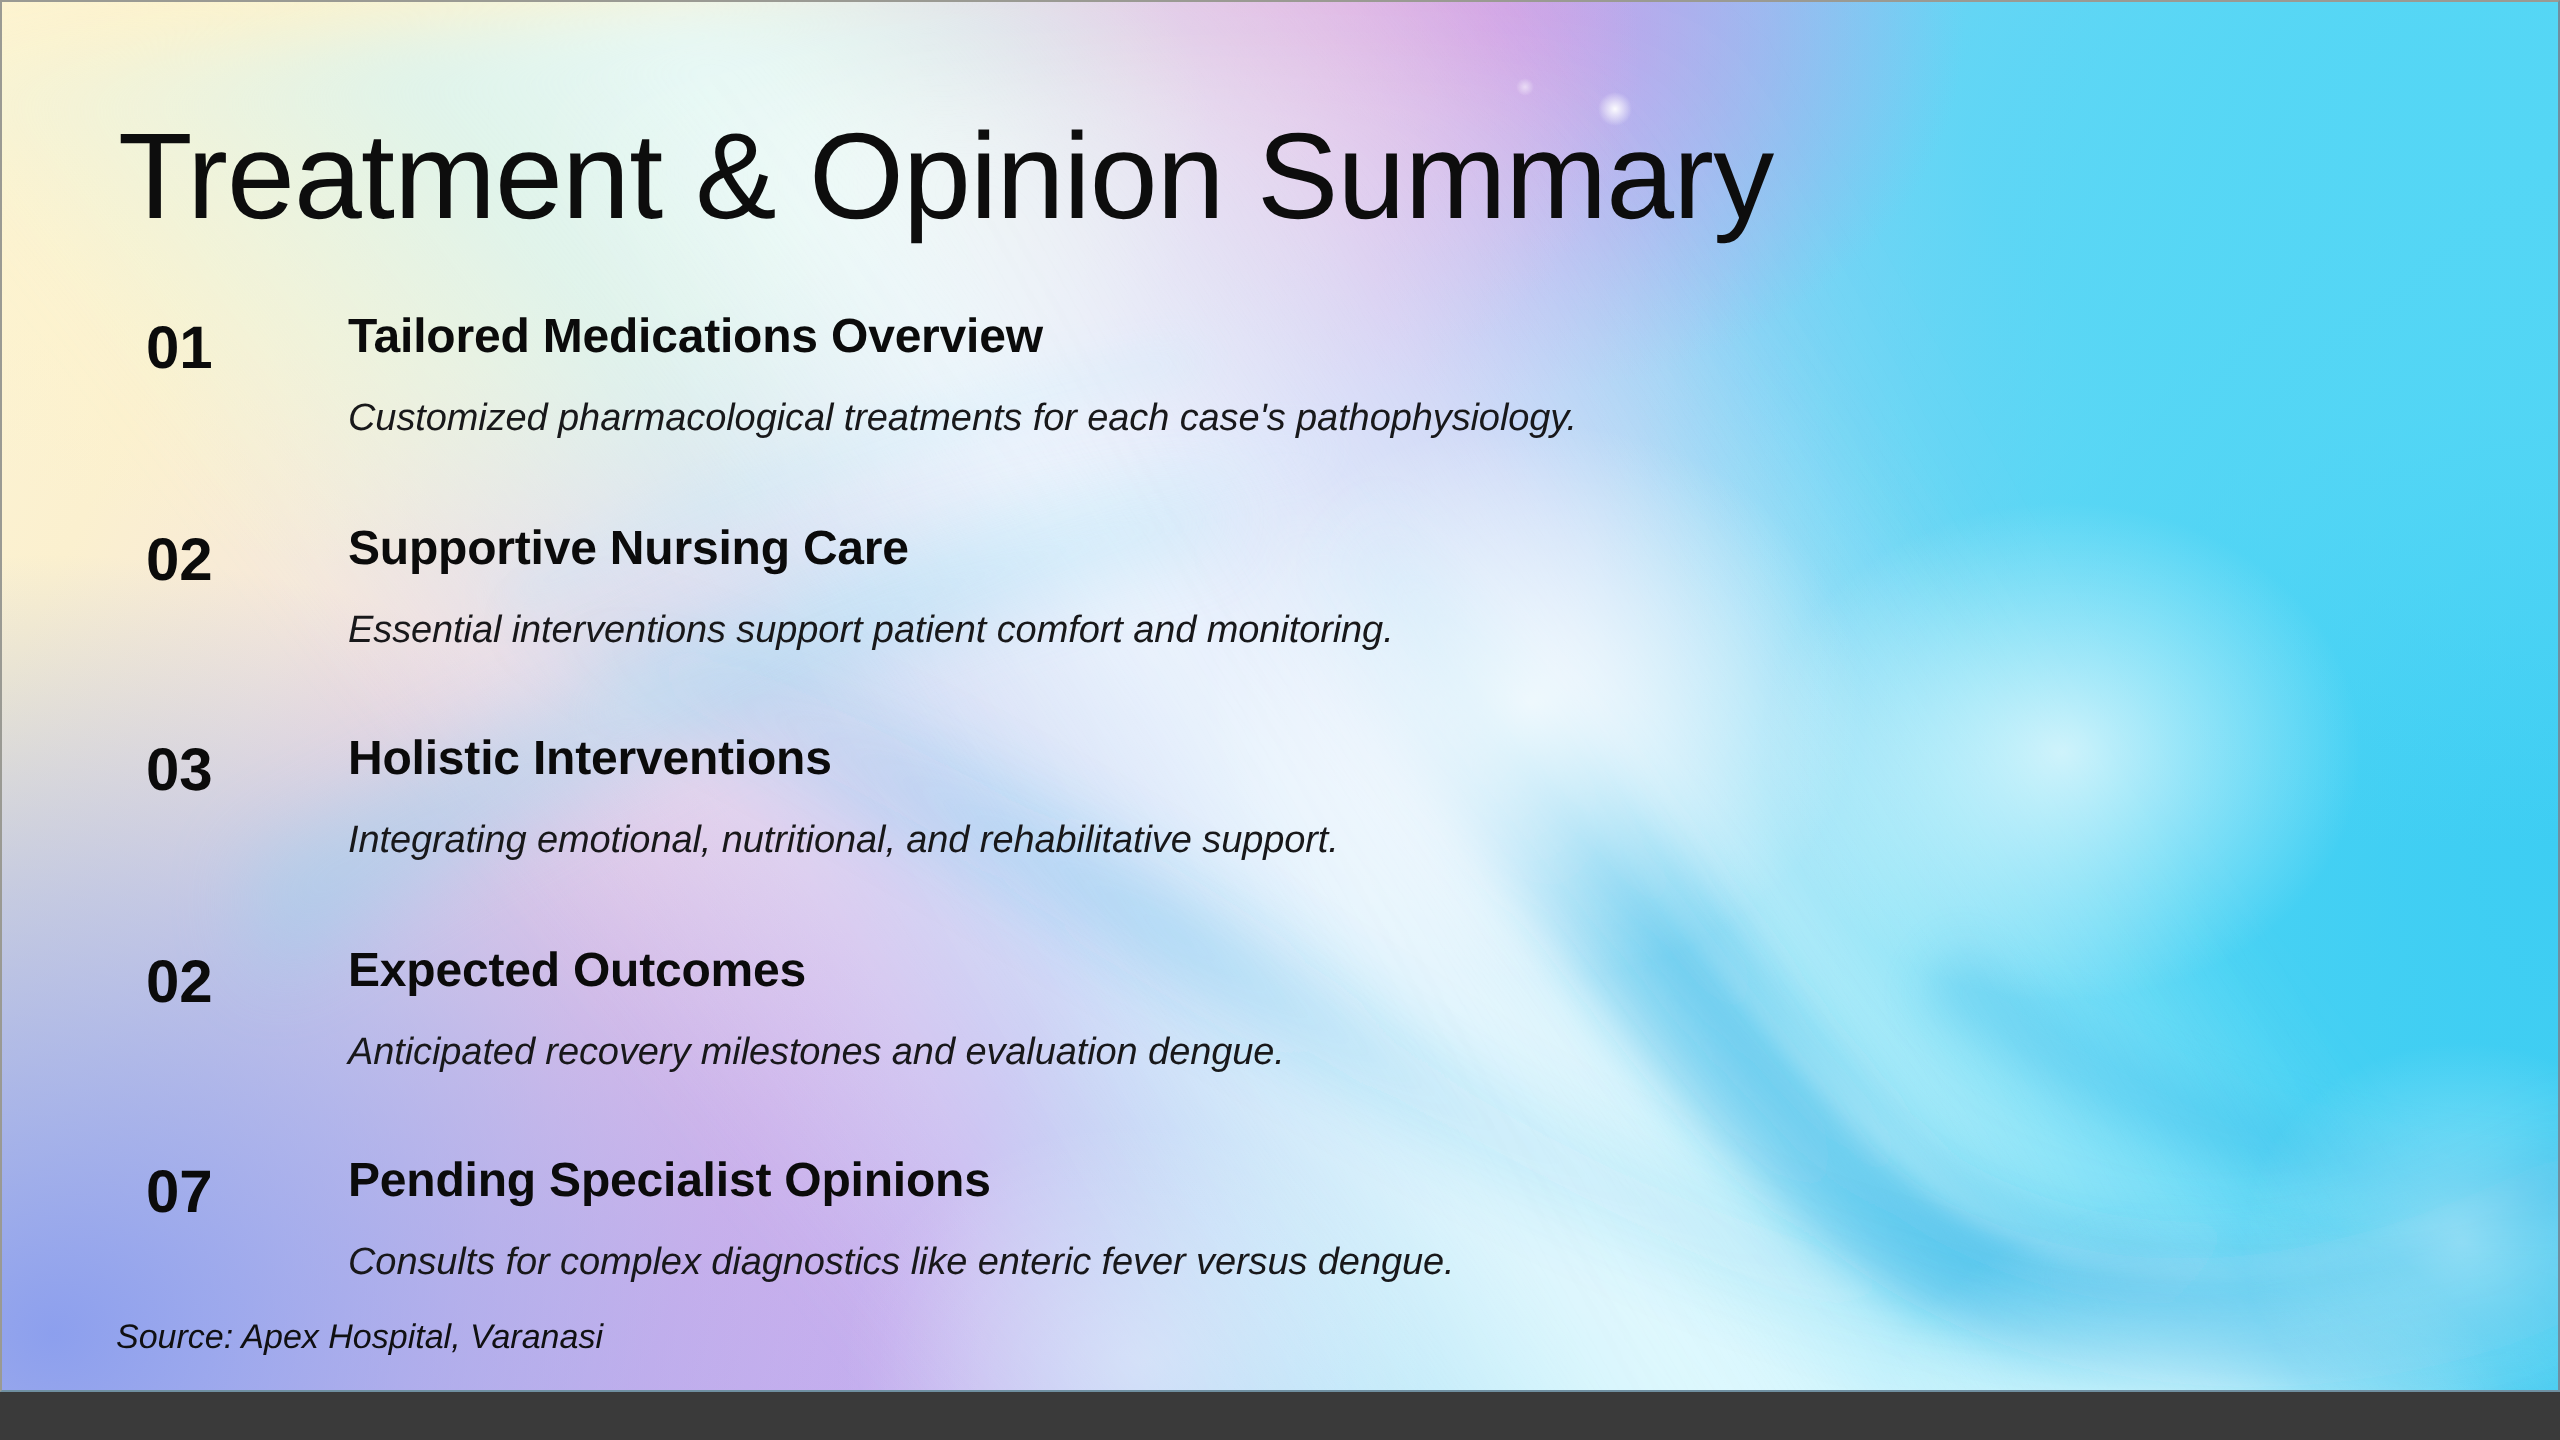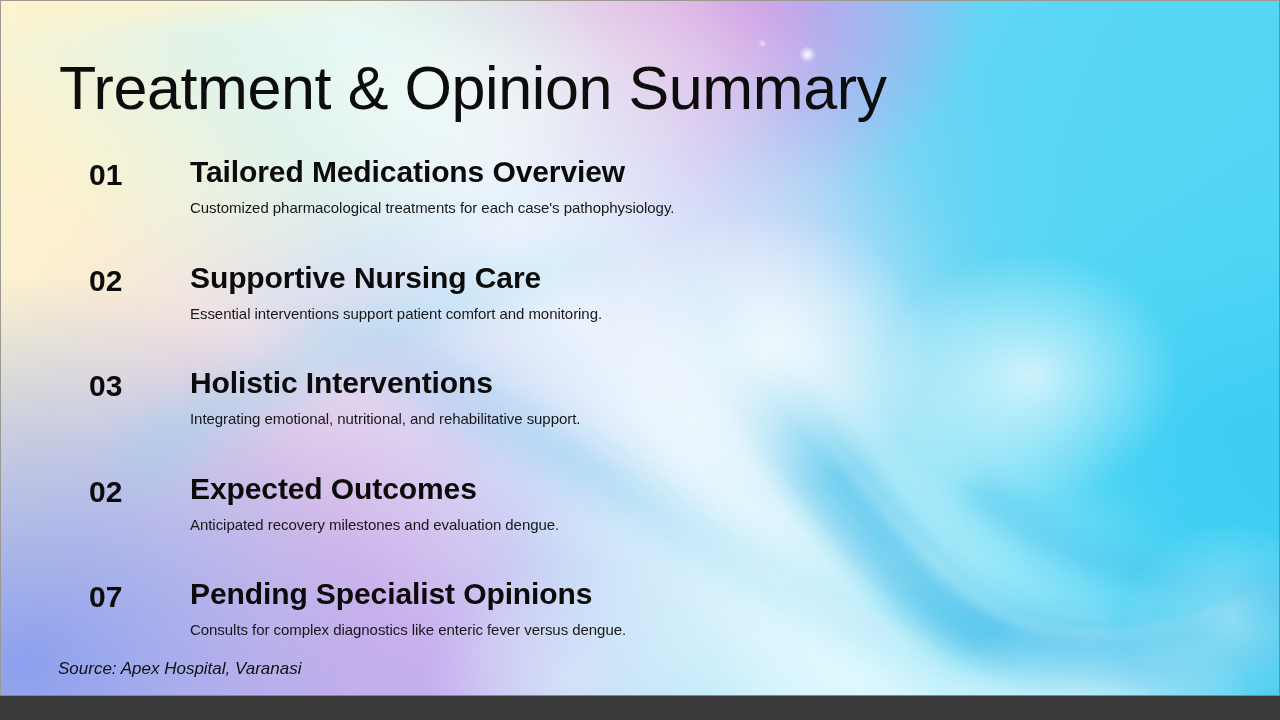--- a/index.html
+++ b/index.html
@@ -127,56 +127,57 @@
     font-size: 61px;
     line-height: 1.0;
     font-weight: 400;
     color: #0d0d0d;
     letter-spacing: -0.4px;
     white-space: nowrap;
   }
 
   .list {
     position: absolute;
-    left: 16px;
+    left: 0;
     top: 146px;
     width: 1000px;
   }
   .row {
     position: relative;
     height: 105.5px;
   }
   .row-num {
     position: absolute;
     left: 72px;
     top: 11px;
     font-size: 30px;
     font-weight: 700;
     color: #0b0b0b;
     letter-spacing: 0px;
   }
   .row-head {
     position: absolute;
     left: 173px;
     top: 8px;
-    font-size: 30px;
+    font-size: 24px;
     font-weight: 700;
     color: #0b0b0b;
     letter-spacing: -0.1px;
     white-space: nowrap;
   }
   .row-desc {
     position: absolute;
     left: 173px;
     top: 52px;
-    font-size: 15px;
+    font-size: 19px;
     font-weight: 400;
     color: #18181a;
     letter-spacing: -0.05px;
     white-space: nowrap;
+    font-style: italic;
   }
 
   .source {
     position: absolute;
     left: 57px;
     top: 658px;
     font-size: 17px;
     font-style: italic;
     font-weight: 400;
     color: #101012;

